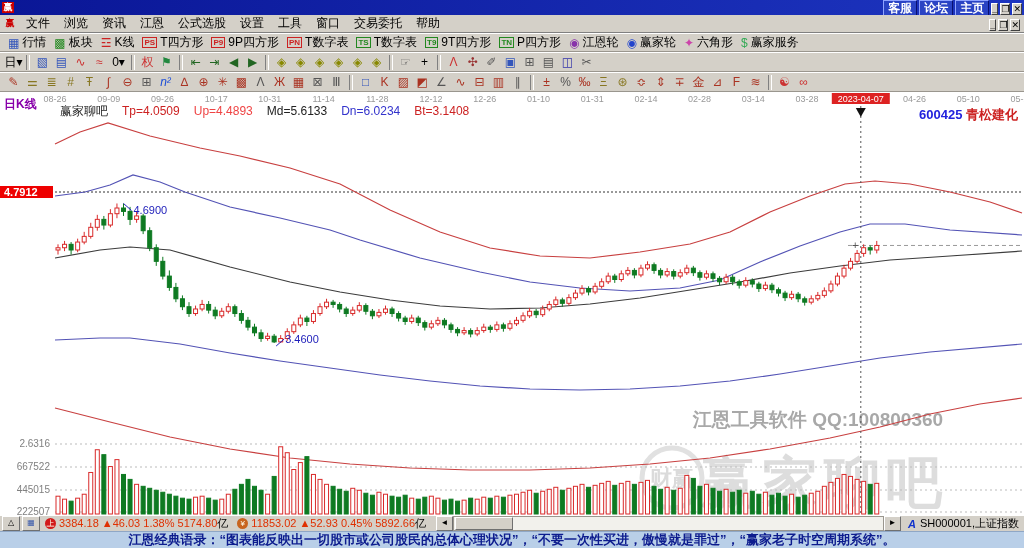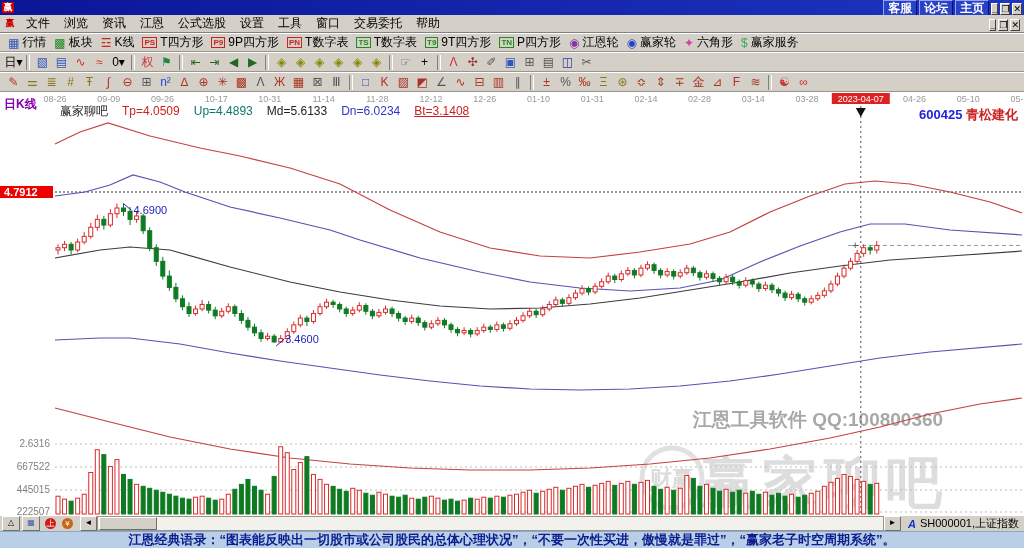--- a/index.html
+++ b/index.html
@@ -169,21 +169,21 @@
   </div>
 <div class="bar tb tb3" id="tb3">
     <span class="ibtn" style="color: rgb(170, 51, 34);">✎</span>
     <span class="ibtn" style="color: rgb(136, 119, 34);">⚌</span>
     <span class="ibtn" style="color: rgb(136, 119, 34);">≣</span>
     <span class="ibtn" style="color: rgb(136, 119, 34);">#</span>
     <span class="ibtn" style="color: rgb(136, 119, 34);">Ŧ</span>
     <span class="ibtn" style="color: rgb(170, 51, 34);">∫</span>
     <span class="ibtn" style="color: rgb(170, 51, 34);">⊖</span>
     <span class="ibtn" style="color: rgb(85, 85, 85);">⊞</span>
-    <span class="ibtn" style="color: #1d4ed8;">n²</span>
+    <span class="ibtn" style="color: #1d4ed8; font-style: italic;">n²</span>
     <span class="ibtn" style="color: rgb(170, 51, 34);">∆</span>
     <span class="ibtn" style="color: rgb(170, 51, 34);">⊕</span>
     <span class="ibtn" style="color: rgb(170, 51, 34);">✳</span>
     <span class="ibtn" style="color: rgb(170, 51, 34);">▩</span>
     <span class="ibtn" style="color: rgb(85, 85, 85);">Λ</span>
     <span class="ibtn" style="color: rgb(170, 51, 34);">Ж</span>
     <span class="ibtn" style="color: rgb(170, 51, 34);">▦</span>
     <span class="ibtn" style="color: rgb(85, 85, 85);">⊠</span>
     <span class="ibtn" style="color: rgb(85, 85, 85);">Ⅲ</span>
     <span class="sep"></span>
@@ -209,21 +209,21 @@
     <span class="ibtn" style="color: rgb(170, 51, 34);">⊿</span>
     <span class="ibtn" style="color: rgb(170, 51, 34);">F</span>
     <span class="ibtn" style="color: rgb(170, 51, 34);">≋</span>
     <span class="sep"></span>
     <span class="ibtn" style="color: rgb(204, 51, 51);">☯</span>
     <span class="ibtn" style="color: rgb(204, 51, 51);">∞</span>
   </div>
 
 <div id="chart">
   <div class="ovl" id="periodlab">日K线</div>
-  <div class="ovl" id="indrow"><span style="color: rgb(34, 34, 34);">赢家聊吧</span><span style="color: rgb(204, 34, 34);">Tp=4.0509</span><span style="color: #0f766e;">Up=4.4893</span><span style="color: rgb(34, 34, 34);">Md=5.6133</span><span style="color: rgb(51, 51, 204);">Dn=6.0234</span><span style="color: rgb(204, 34, 34); text-decoration: underline;">Bt=3.1408</span></div>
+  <div class="ovl" id="indrow"><span style="color: rgb(34, 34, 34);">赢家聊吧</span><span style="color: rgb(204, 34, 34);">Tp=4.0509</span><span style="color: #ef4444;">Up=4.4893</span><span style="color: rgb(34, 34, 34);">Md=5.6133</span><span style="color: rgb(51, 51, 204);">Dn=6.0234</span><span style="color: rgb(204, 34, 34);">Bt=3.1408</span></div>
   <svg id="csvg" width="1024" height="423" viewBox="0 92 1024 423">
       <text x="818" y="426" text-anchor="middle" font-size="19" font-weight="bold" fill="#9a9a9a" opacity="0.85">江恩工具软件  QQ:100800360</text>
       <text x="700" y="502" font-size="56" font-weight="bold" fill="#9a9a9a" opacity="0.33" letter-spacing="6">赢家聊吧</text>
       <circle cx="672" cy="478" r="30" fill="none" stroke="#9a9a9a" stroke-width="5" opacity="0.3"></circle>
       <text x="672" y="486" text-anchor="middle" font-size="22" font-weight="bold" fill="#9a9a9a" opacity="0.35">财赢</text>
       <line x1="55" y1="444" x2="1022" y2="444" stroke="#bbb" stroke-dasharray="2,3"></line>
       <text x="50" y="447" text-anchor="end" font-size="10" fill="#808080">2.6316</text>
       <line x1="55" y1="467" x2="1022" y2="467" stroke="#bbb" stroke-dasharray="2,3"></line>
       <text x="50" y="470" text-anchor="end" font-size="10" fill="#808080">667522</text>
       <line x1="55" y1="490" x2="1022" y2="490" stroke="#bbb" stroke-dasharray="2,3"></line>
@@ -645,21 +645,29 @@
       <text x="968.24" y="102" text-anchor="middle" font-size="9" fill="#999">05-10</text>
       <text x="1021.96" y="102" text-anchor="middle" font-size="9" fill="#999">05-24</text>
       <text x="1018" y="119" text-anchor="end" font-size="13" font-weight="bold"><tspan fill="#2222dd">600425 </tspan><tspan fill="#cc2222">青松建化</tspan></text>
     </svg>
 </div>
 
 <div class="bar statusbar">
   <span class="sbtn">△</span>
   <span class="sbtn" style="color:#3355aa">▦</span>
   <span class="cir" style="background:#d21a1a">上</span>
+  <span class="quote">
+    <b>3384.18</b> <b>▲46.03</b>
+    <b>1.38%</b> <b>5174.80</b><span class="unit">亿</span>
+  </span>
   <span class="cir" style="background:#c8641e">¥</span>
+  <span class="quote">
+    <b>11853.02</b> <b>▲52.93</b>
+    <b>0.45%</b> <b>5892.66</b><span class="unit">亿</span>
+  </span>
   <span class="scroll">
     <span class="sarrow">◄</span>
     <span class="strack">
         <span class="sthumb"></span>
       </span>
     <span class="sarrow">►</span>
   </span>
   <span class="rightbox">
     <span class="aicon">A</span>
     <span>SH000001,上证指数</span>

